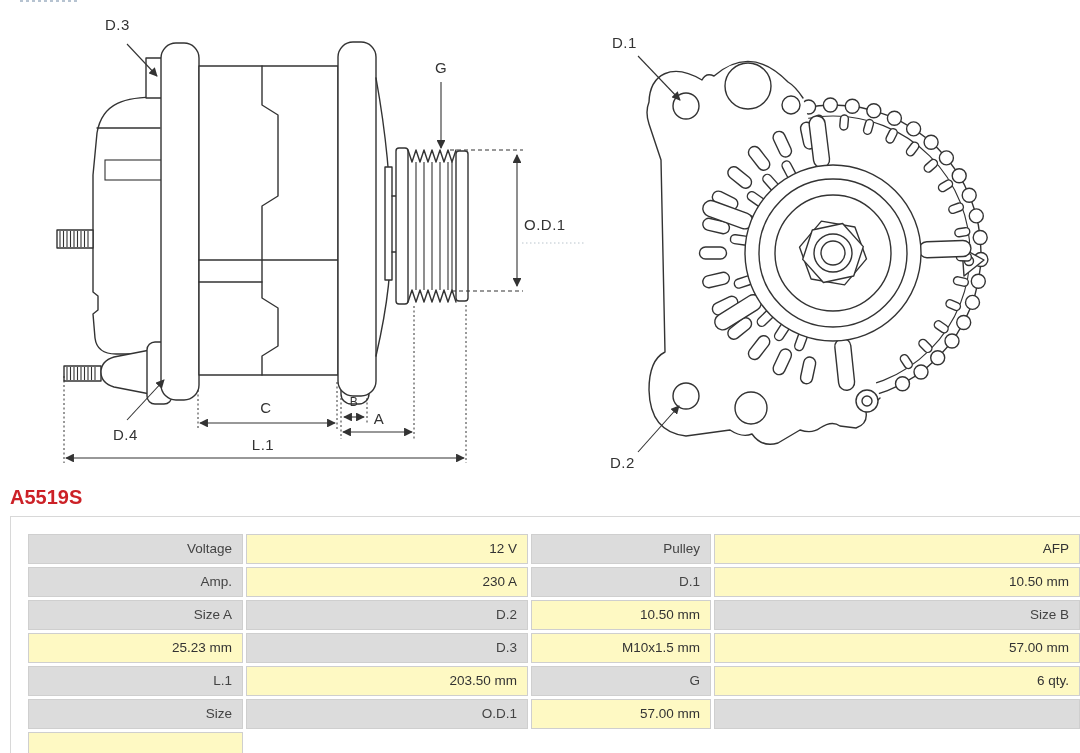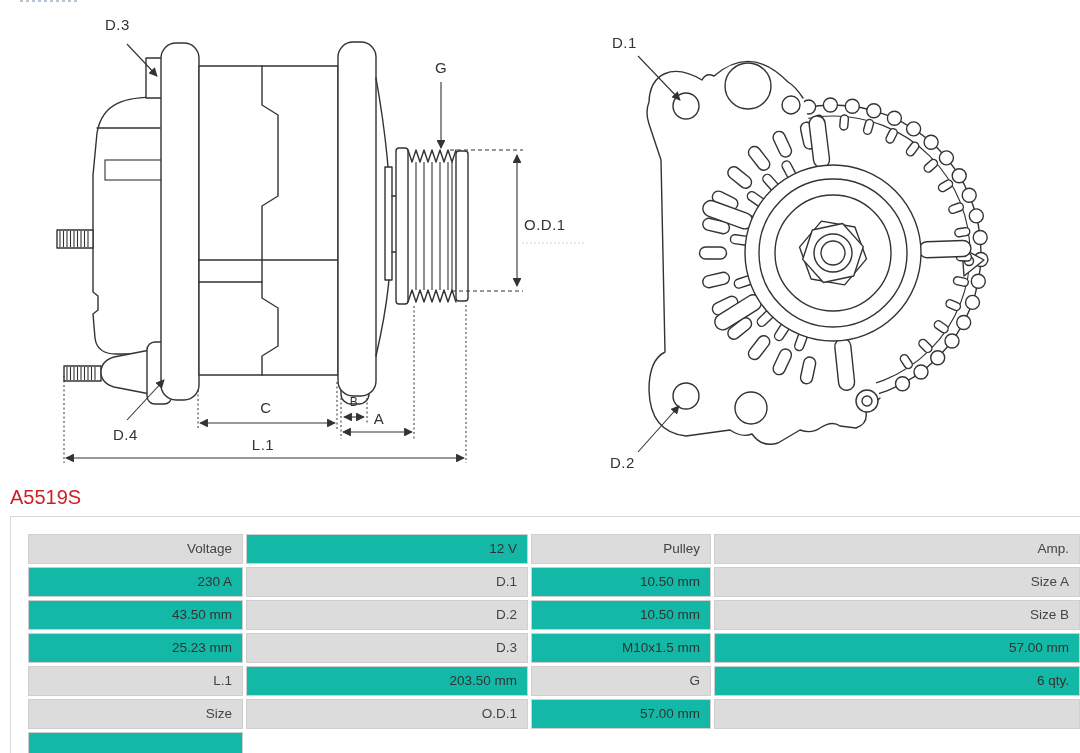--- a/index.html
+++ b/index.html
@@ -14,29 +14,29 @@
   .fw{fill:#fff;stroke:#333;stroke-width:1.4;stroke-linejoin:round;}
   .ln{fill:none;stroke:#333;stroke-width:1.4;stroke-linejoin:round;stroke-linecap:round;}
   .thin{fill:none;stroke:#333;stroke-width:1.1;}
   .dim{fill:none;stroke:#333;stroke-width:1.1;}
   .ext{fill:none;stroke:#333;stroke-width:1;stroke-dasharray:2,2.5;}
   .dsh{fill:none;stroke:#333;stroke-width:1.1;stroke-dasharray:4,3;}
   .faint{fill:none;stroke:#b9c4cc;stroke-width:1;stroke-dasharray:1.5,2.5;}
   .dlbl{font-family:"Liberation Sans",sans-serif;font-size:15px;fill:#333;letter-spacing:.5px;}
   .dlbl.small{font-size:12px;}
 
-  #part-number{position:absolute;left:10px;top:486px;font-size:20px;font-weight:normal;}
+  #part-number{position:absolute;left:10px;top:486px;font-size:20px;font-weight:bold;}
 
   #spec-table{position:absolute;left:10px;top:516px;width:1052px;
     border:1px solid #d8d8d8;background:#fff;padding:17px;
     display:grid;grid-template-columns:215px 282px 180px 1fr;gap:3px;}
   .cell{border:1px solid #cfcfcf;line-height:28px;height:28px;font-size:13.5px;
     padding:0 10px;text-align:right;white-space:nowrap;overflow:hidden;}
   .cell.lab{background:#dcdcdc;color:#444;}
-  .cell.val{background:#14b8a6;color:#333;}
+  .cell.val{background:#fef9c3;color:#333;}
 </style>
 </head>
 <body>
 
 <div id="top-artifact"></div>
 
 <svg id="diagram-svg" width="1080" height="480" viewBox="0 0 1080 480">
   <defs>
     <marker id="arw" viewBox="0 0 10 10" refX="9" refY="5" markerWidth="8" markerHeight="8" orient="auto-start-reverse">
       <path d="M0,0 L10,5 L0,10 z" fill="#333"></path>
@@ -207,26 +207,26 @@
     <path class="dim" marker-end="url(#arw)" d="M638,452 L679,406"></path>
   </g>
 </svg>
 
 <div id="part-number" style="color: rgb(204, 33, 39);">A5519S</div>
 
 <div id="spec-table">
     <div class="cell lab">Voltage</div>
     <div class="cell val">12 V</div>
     <div class="cell lab">Pulley</div>
+    <div class="cell val">AFP</div>
     <div class="cell lab">Amp.</div>
     <div class="cell val">230 A</div>
     <div class="cell lab">D.1</div>
     <div class="cell val">10.50 mm</div>
     <div class="cell lab">Size A</div>
-    <div class="cell val">43.50 mm</div>
     <div class="cell lab">D.2</div>
     <div class="cell val">10.50 mm</div>
     <div class="cell lab">Size B</div>
     <div class="cell val">25.23 mm</div>
     <div class="cell lab">D.3</div>
     <div class="cell val">M10x1.5 mm</div>
     <div class="cell val">57.00 mm</div>
     <div class="cell lab">L.1</div>
     <div class="cell val">203.50 mm</div>
     <div class="cell lab">G</div>

